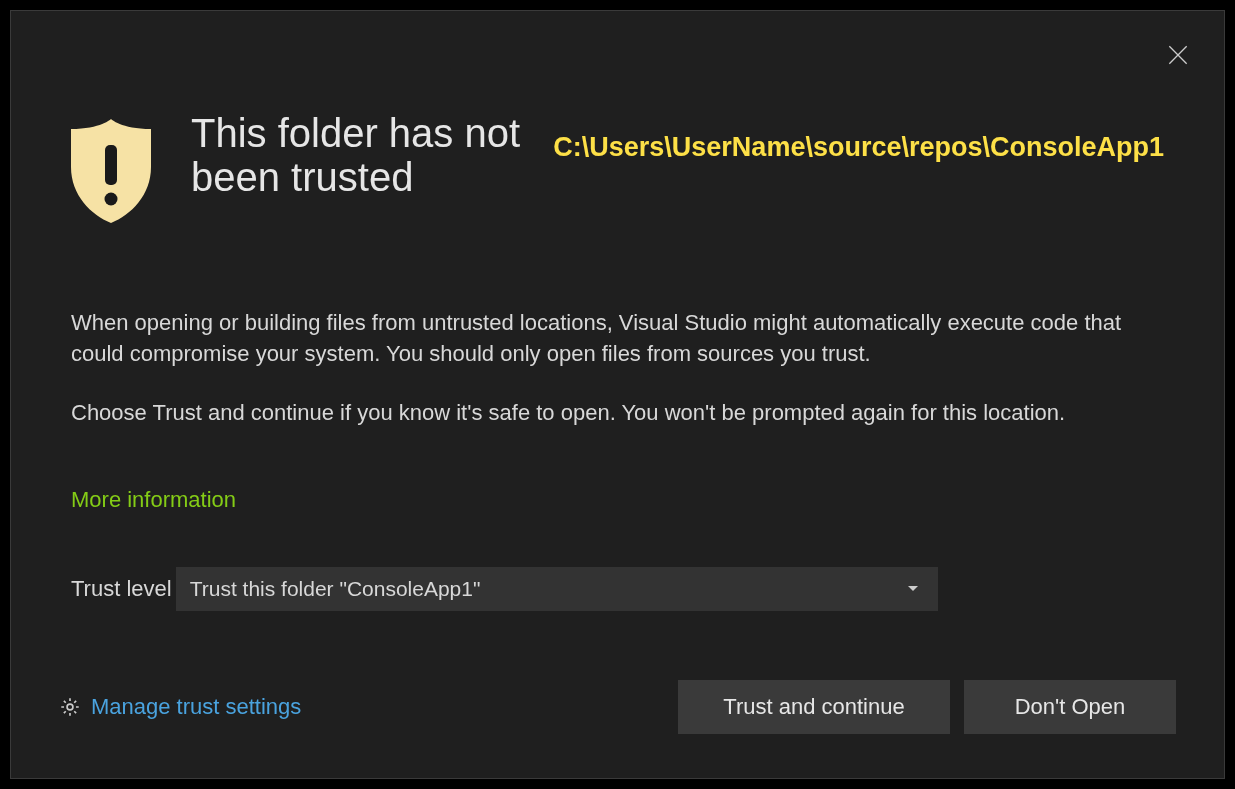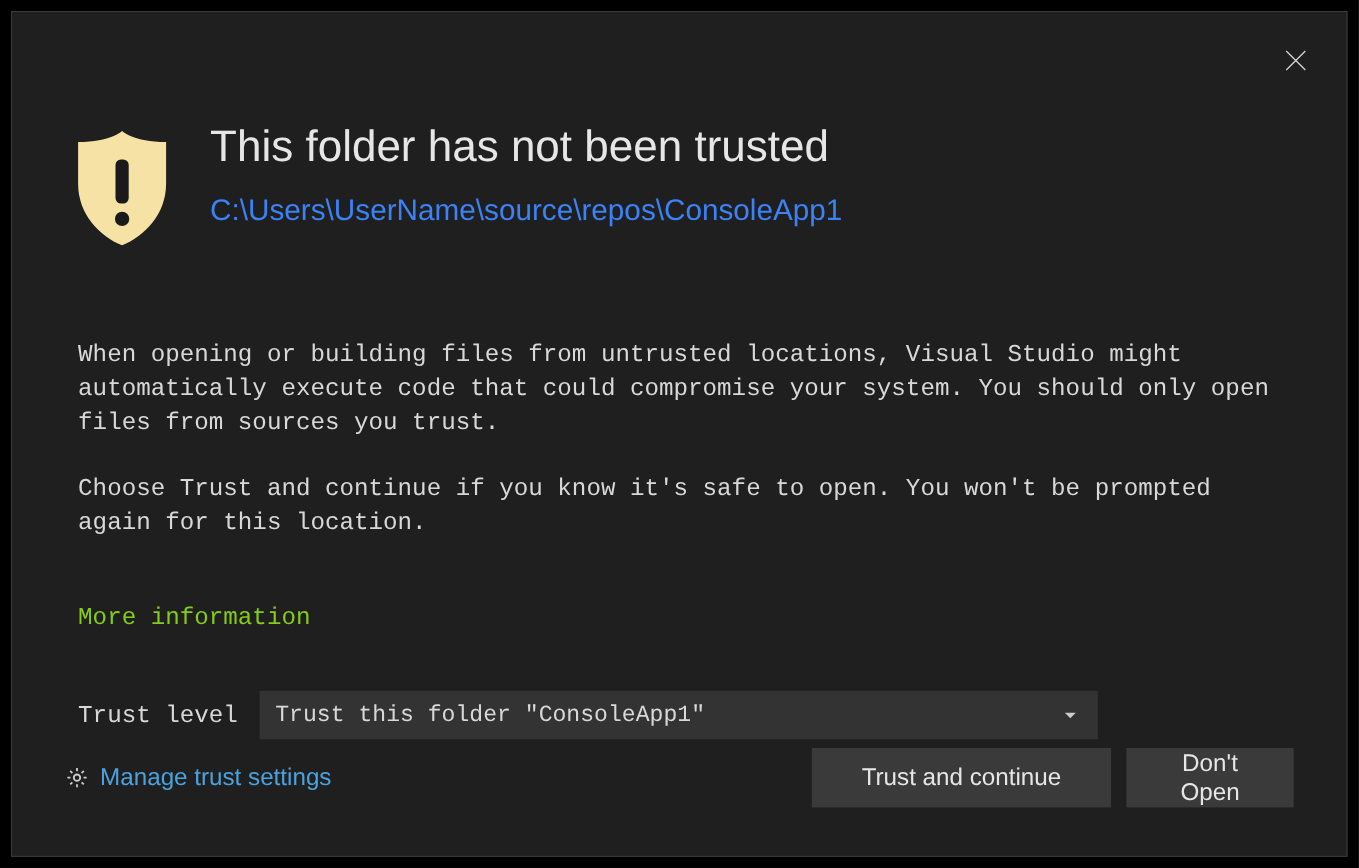--- a/index.html
+++ b/index.html
@@ -49,58 +49,56 @@
       gap: 30px;
     }
     .shield-icon {
       width: 100px;
       height: 112px;
       flex-shrink: 0;
       margin-top: 4px;
     }
     .header-text {
       display: flex;
-      flex-direction: column;
       gap: 10px;
     }
     .title {
       font-size: 40px;
       font-weight: 300;
       color: #e6e6e6;
       line-height: 1.1;
     }
     .path {
       font-size: 27px;
-      font-weight: 400;
-      color: #3b82f6;
+      font-weight: 700;
+      color: #fde047;
       line-height: 1.3;
-      margin-top: 9px;
+      margin-top: 19px;
     }
     .body {
       padding: 80px 60px 0 60px;
-      font-family: Liberation Mono, monospace;
     }
     .description {
       font-size: 22px;
       font-weight: 400;
       color: #d8d8d8;
       line-height: 1.42;
       margin-bottom: 28px;
     }
     .more-info {
       font-size: 22px;
       color: #84cc16;
       cursor: pointer;
       display: inline-block;
       margin-top: 30px;
     }
     .trust-row {
       display: flex;
       align-items: center;
-      gap: 20px;
+      gap: 4px;
       margin-top: 54px;
     }
     .trust-label {
       font-size: 22px;
       color: #d8d8d8;
       font-weight: 400;
     }
     .trust-select {
       flex: 0 0 762px;
       height: 44px;
@@ -157,21 +155,21 @@
       padding: 0 32px;
       cursor: pointer;
       display: flex;
       align-items: center;
       justify-content: center;
     }
     .btn-primary {
       width: 272px;
     }
     .btn-secondary {
-      width: 152px;
+      width: 212px;
     }
   </style>
 </head>
 <body>
 
 <div class="dialog">
 
   <div class="close-btn">
     <svg viewBox="0 0 24 24" fill="none">
       <path d="M4 4 L20 20 M20 4 L4 20"></path>

